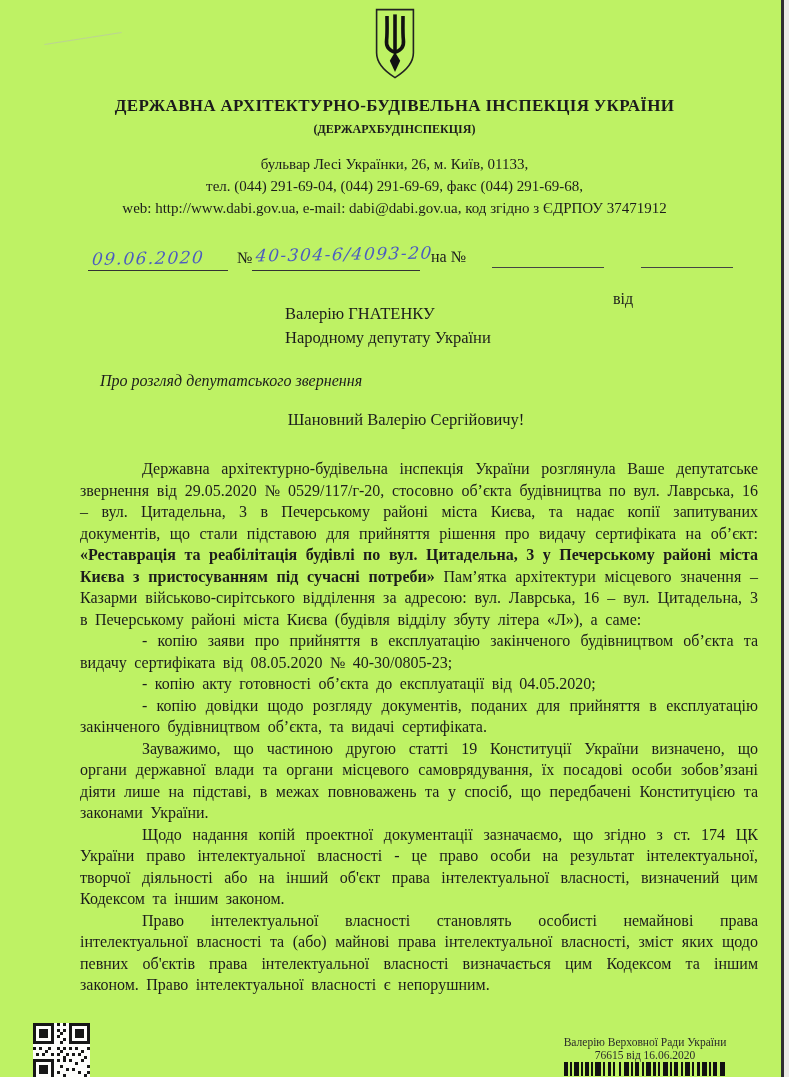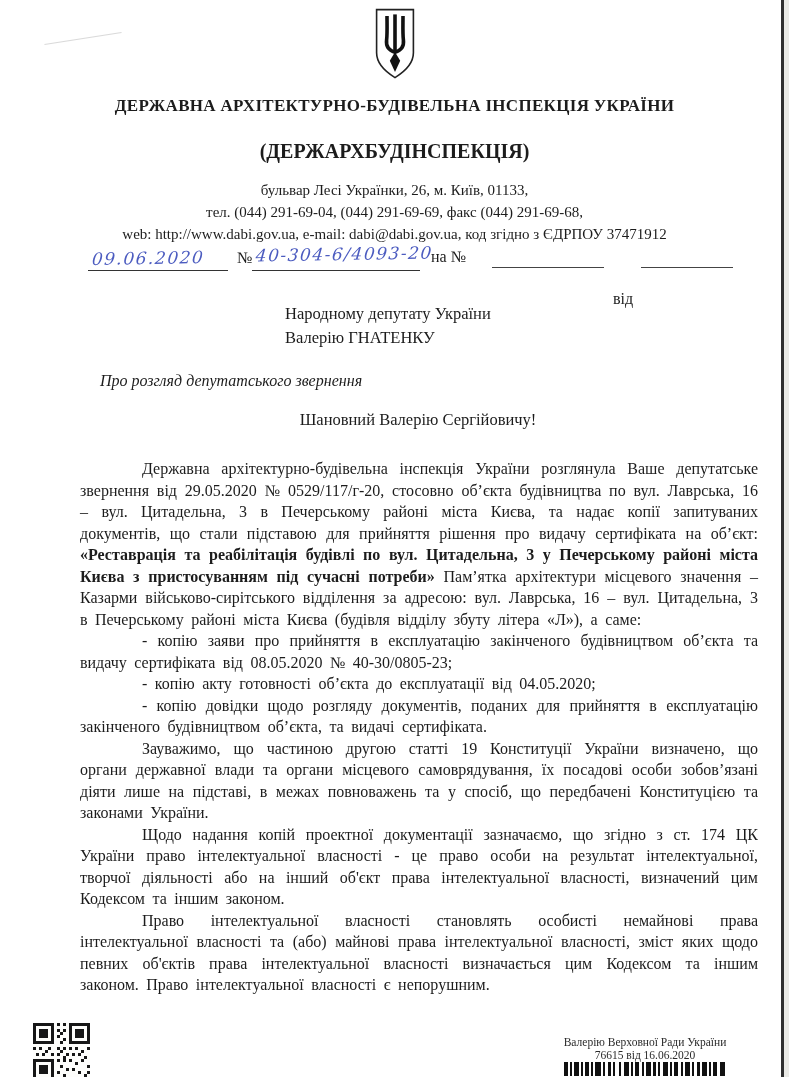--- a/index.html
+++ b/index.html
@@ -1,34 +1,34 @@
 <!DOCTYPE html>
 <html><head>
 <meta charset="utf-8">
 <style>
   html,body{margin:0;padding:0;background:#888;}
   .page{
     position:relative;
     width:789px;height:1077px;
     margin:0 auto;
-    background:#ffffff;
+    background:#bef264;
     color:#1c1c1c;
     font-family:"Liberation Serif","DejaVu Serif",serif;
     overflow:hidden;
   }
   
   .scan-line-right{position:absolute;top:0;right:5px;width:3px;height:100%;background:#2f2f2f;}
   .scan-edge-right{position:absolute;top:0;right:0;width:5px;height:100%;background:#e9e9e5;}
   .scratch{position:absolute;left:44px;top:38px;width:78px;height:1px;background:#b9b9b9;opacity:.55;transform:rotate(-9deg);}
 
   
   .header{position:absolute;top:8px;left:0;width:100%;text-align:center;}
   .emblem{display:inline-block;}
   .org-name{margin-top:12px;font-weight:bold;font-size:17px;letter-spacing:.3px;}
-  .org-short{margin-top:24px;font-weight:bold;font-size:20px;}
+  .org-short{margin-top:6px;font-weight:bold;font-size:12px;}
   .address{margin-top:16px;font-size:15px;line-height:22px;}
 
   
   .ref-row{position:absolute;top:240px;left:0;width:100%;height:40px;font-size:16px;}
   .hw{
     font-family:"DejaVu Serif",serif;
     font-style:italic;
     color:#4c5cc0;
     font-size:17px;
     letter-spacing:1.5px;
@@ -46,21 +46,21 @@
   .vid{position:absolute;left:613px;top:8px;margin-top:42px;}
   .u-line4{position:absolute;left:641px;top:27px;width:92px;border-bottom:1.5px solid #444;}
 
   
   .recipient{position:absolute;top:302px;left:285px;font-size:16.5px;line-height:24px;}
 
   
   .subject{position:absolute;top:372px;left:100px;font-style:italic;font-size:16px;}
 
   
-  .salutation{position:absolute;top:410px;left:88px;width:660px;text-align:center;font-size:16.5px;}
+  .salutation{position:absolute;top:410px;left:76px;width:660px;text-align:center;font-size:16.5px;}
 
   
   .body-text{position:absolute;top:458px;left:80px;width:678px;font-size:16px;line-height:21.5px;}
   .body-text p{margin:0;text-align:justify;text-indent:62px;word-spacing:3.5px;}
   .body-text b{font-weight:bold;}
 
   
   .qr{position:absolute;left:33px;top:1023px;}
   .stamp{position:absolute;right:14px;top:1036px;width:260px;text-align:center;font-family:"Liberation Serif",serif;}
   .stamp-line{font-size:11.5px;line-height:13px;color:#2a2a2a;}
@@ -99,22 +99,22 @@
     <span class="no-sign">№</span>
     <span class="hw hw-num">40-304-6/4093-20</span>
     <span class="u-line2"></span>
     <span class="na-no">на №</span>
     <span class="u-line3"></span>
     <span class="vid">від</span>
     <span class="u-line4"></span>
   </div>
 
   <div class="recipient">
+    <div>Валерію ГНАТЕНКУ</div>
     <div>Народному депутату України</div>
-    <div>Валерію ГНАТЕНКУ</div>
   </div>
 
   <div class="subject">Про розгляд депутатського звернення</div>
 
   <div class="salutation">Шановний Валерію Сергійовичу!</div>
 
   <div class="body-text">
     <p><span>Державна архітектурно-будівельна інспекція України розглянула Ваше депутатське звернення від 29.05.2020 № 0529/117/г-20, стосовно об’єкта будівництва по вул. Лаврська, 16 – вул. Цитадельна, 3 в Печерському районі міста Києва, та надає копії запитуваних документів, що стали підставою для прийняття рішення про видачу сертифіката на об’єкт: </span><b>«Реставрація та реабілітація будівлі по вул. Цитадельна, 3 у Печерському районі міста Києва з пристосуванням під сучасні потреби»</b><span> Пам’ятка архітектури місцевого значення – Казарми військово-сирітського відділення за адресою: вул. Лаврська, 16 – вул. Цитадельна, 3 в Печерському районі міста Києва (будівля відділу збуту літера «Л»), а саме:</span></p>
     <p>- копію заяви про прийняття в експлуатацію закінченого будівництвом об’єкта та видачу сертифіката від 08.05.2020 № 40-30/0805-23;</p>
     <p>- копію акту готовності об’єкта до експлуатації від 04.05.2020;</p>

